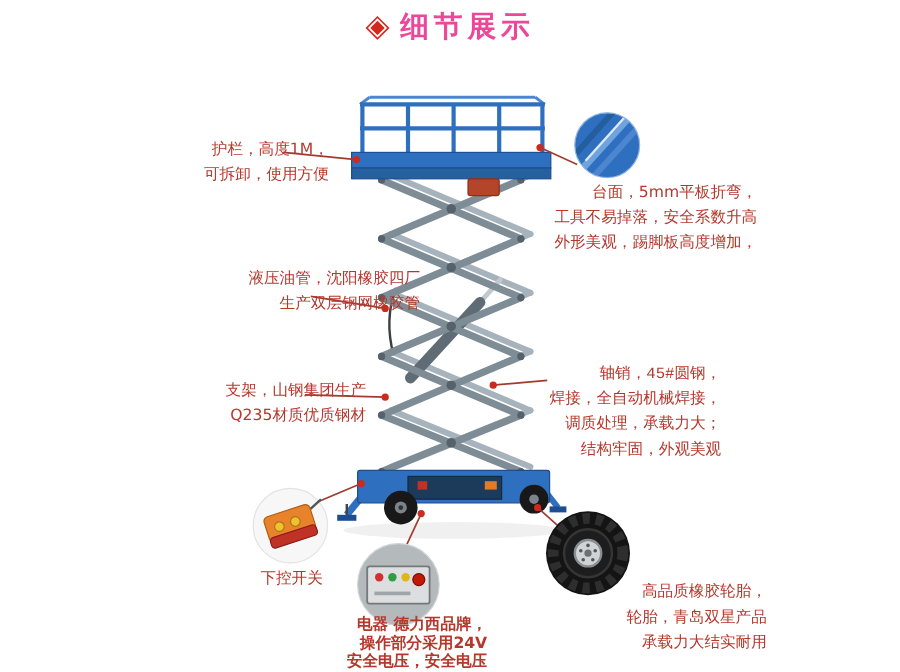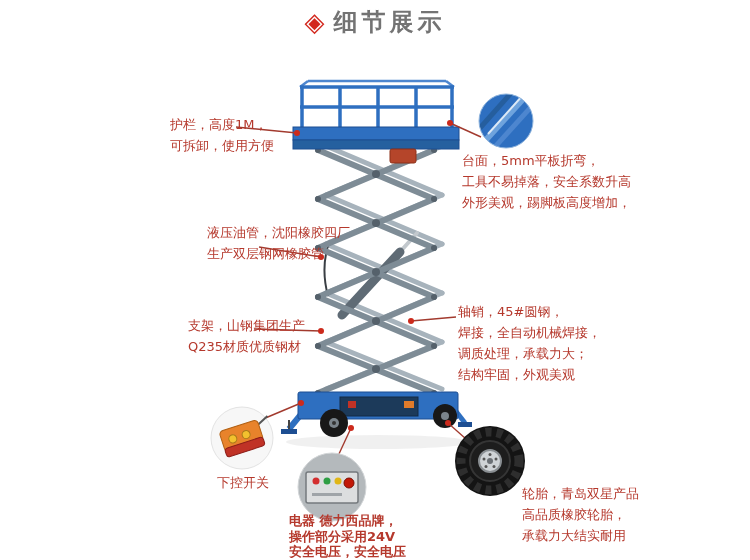--- a/index.html
+++ b/index.html
@@ -1,21 +1,21 @@
 <!DOCTYPE html>
 <html><head>
 <meta charset="utf-8">
 <style>
   * { margin:0; padding:0; box-sizing:border-box; }
   html,body { width:750px; height:560px; background:#ffffff; font-family:"DejaVu Sans", sans-serif; }
   .canvas { position:relative; width:750px; height:560px; background:#ffffff; overflow:hidden; }
   .title-row { position:absolute; top:8px; left:0; width:100%; display:flex; justify-content:center; align-items:center; gap:9px; }
   .diamond-glyph { color:#d3281e; font-size:26px; line-height:1; }
-  .title-text { color:#737373; font-size:24px; font-weight:bold; letter-spacing:4px; line-height:1.2; }
-  .note { position:absolute; color:#b5382c; font-size:13px; line-height:21px; white-space:nowrap; }
+  .title-text { color:#ec4899; font-size:24px; font-weight:bold; letter-spacing:4px; line-height:1.2; }
+  .note { position:absolute; color:#b5382c; font-size:13px; line-height:21px; white-space:nowrap;text-align:right; }
   .note span { display:block; }
   .note.tight { line-height:15.5px; }
   .note.center { text-align:center; }
   svg.art { position:absolute; left:0; top:0; }
 </style>
 </head>
 <body>
 
 <div class="canvas">
 
@@ -207,36 +207,36 @@
   <div class="note" style="left:167px; top:222px;margin-left:40px;">
     <span>液压油管，沈阳橡胶四厂</span>
     <span>生产双层钢网橡胶管</span>
   </div>
 
   <div class="note" style="left:188px; top:315px;">
     <span>支架，山钢集团生产</span>
     <span>Q235材质优质钢材</span>
   </div>
 
-  <div class="note" style="left:458px; top:301px;">
+  <div class="note" style="left:458px; top:301px;font-family:Liberation Mono, monospace;">
     <span>轴销，45#圆钢，</span>
     <span>焊接，全自动机械焊接，</span>
     <span>调质处理，承载力大；</span>
     <span>结构牢固，外观美观</span>
   </div>
 
   <div class="note center" style="left:213px; top:472px; width:60px;">
     <span>下控开关</span>
   </div>
 
   <div class="note tight" style="left:289px; top:513px;font-weight:bold;">
     <span>电器 德力西品牌，</span>
     <span>操作部分采用24V</span>
     <span>安全电压，安全电压</span>
   </div>
 
   <div class="note" style="left:522px; top:483px;">
+    <span>高品质橡胶轮胎，</span>
     <span>轮胎，青岛双星产品</span>
-    <span>高品质橡胶轮胎，</span>
     <span>承载力大结实耐用</span>
   </div>
 
 </div>
 
 </body></html>

